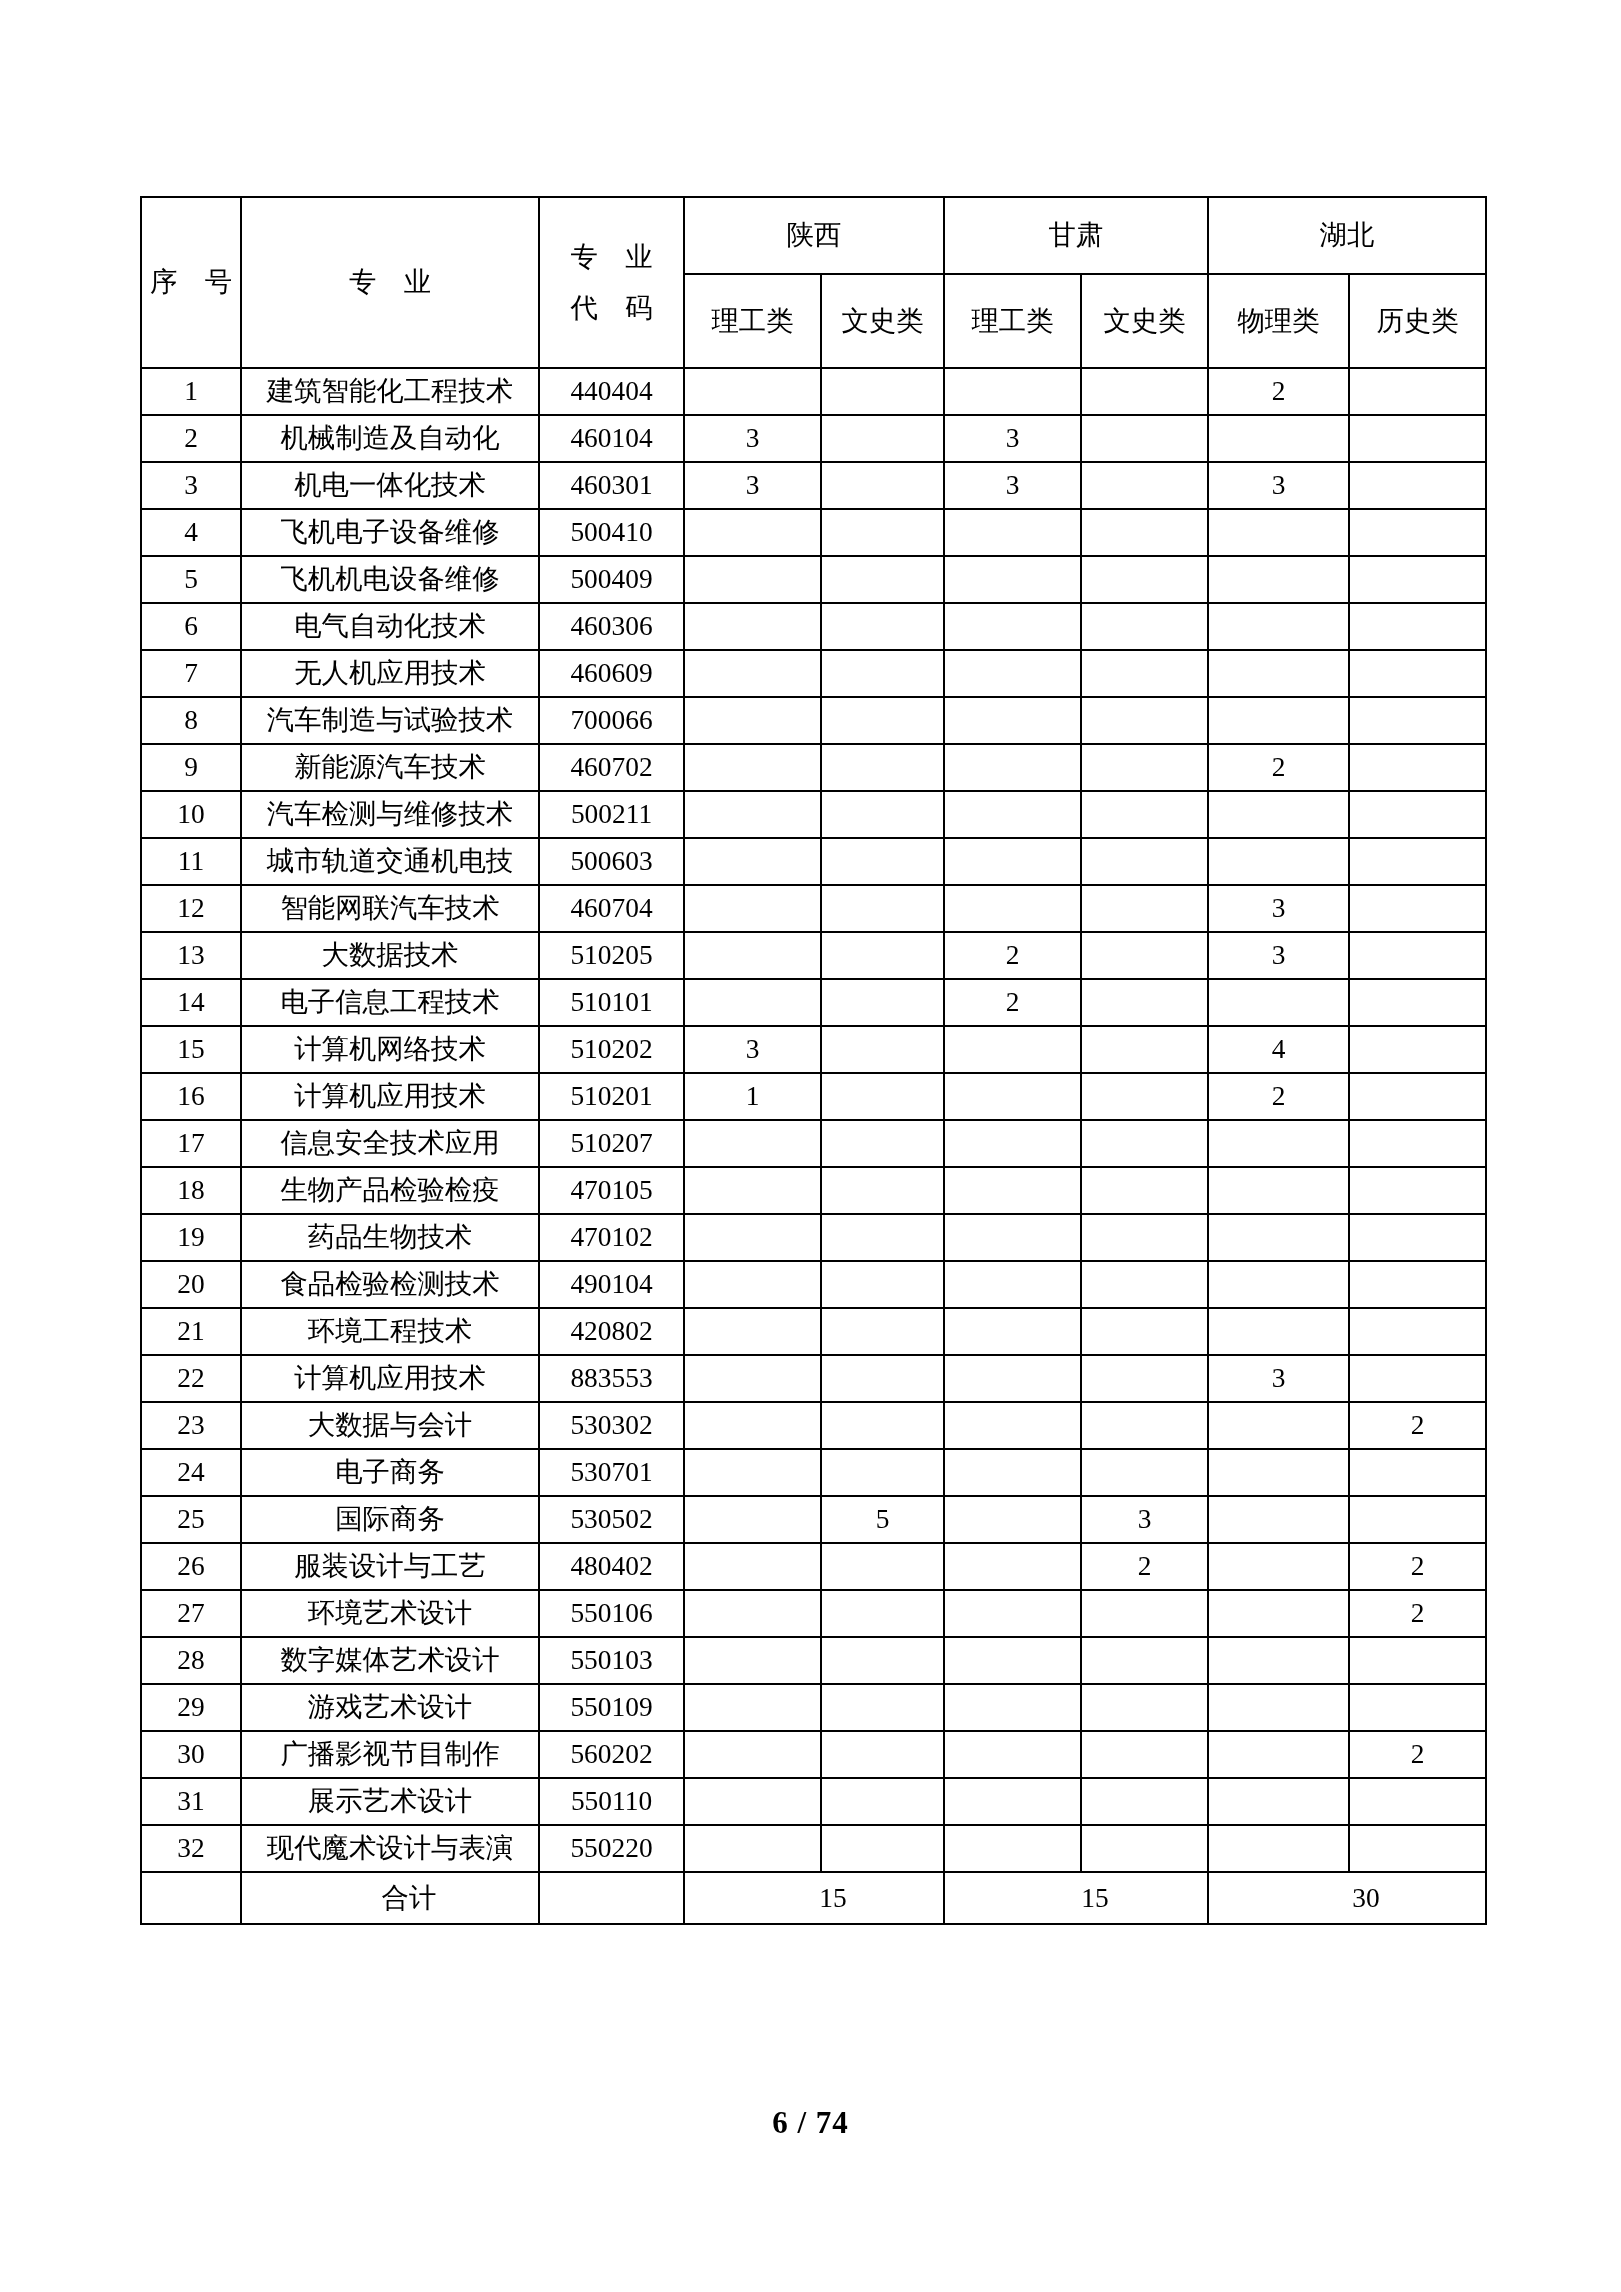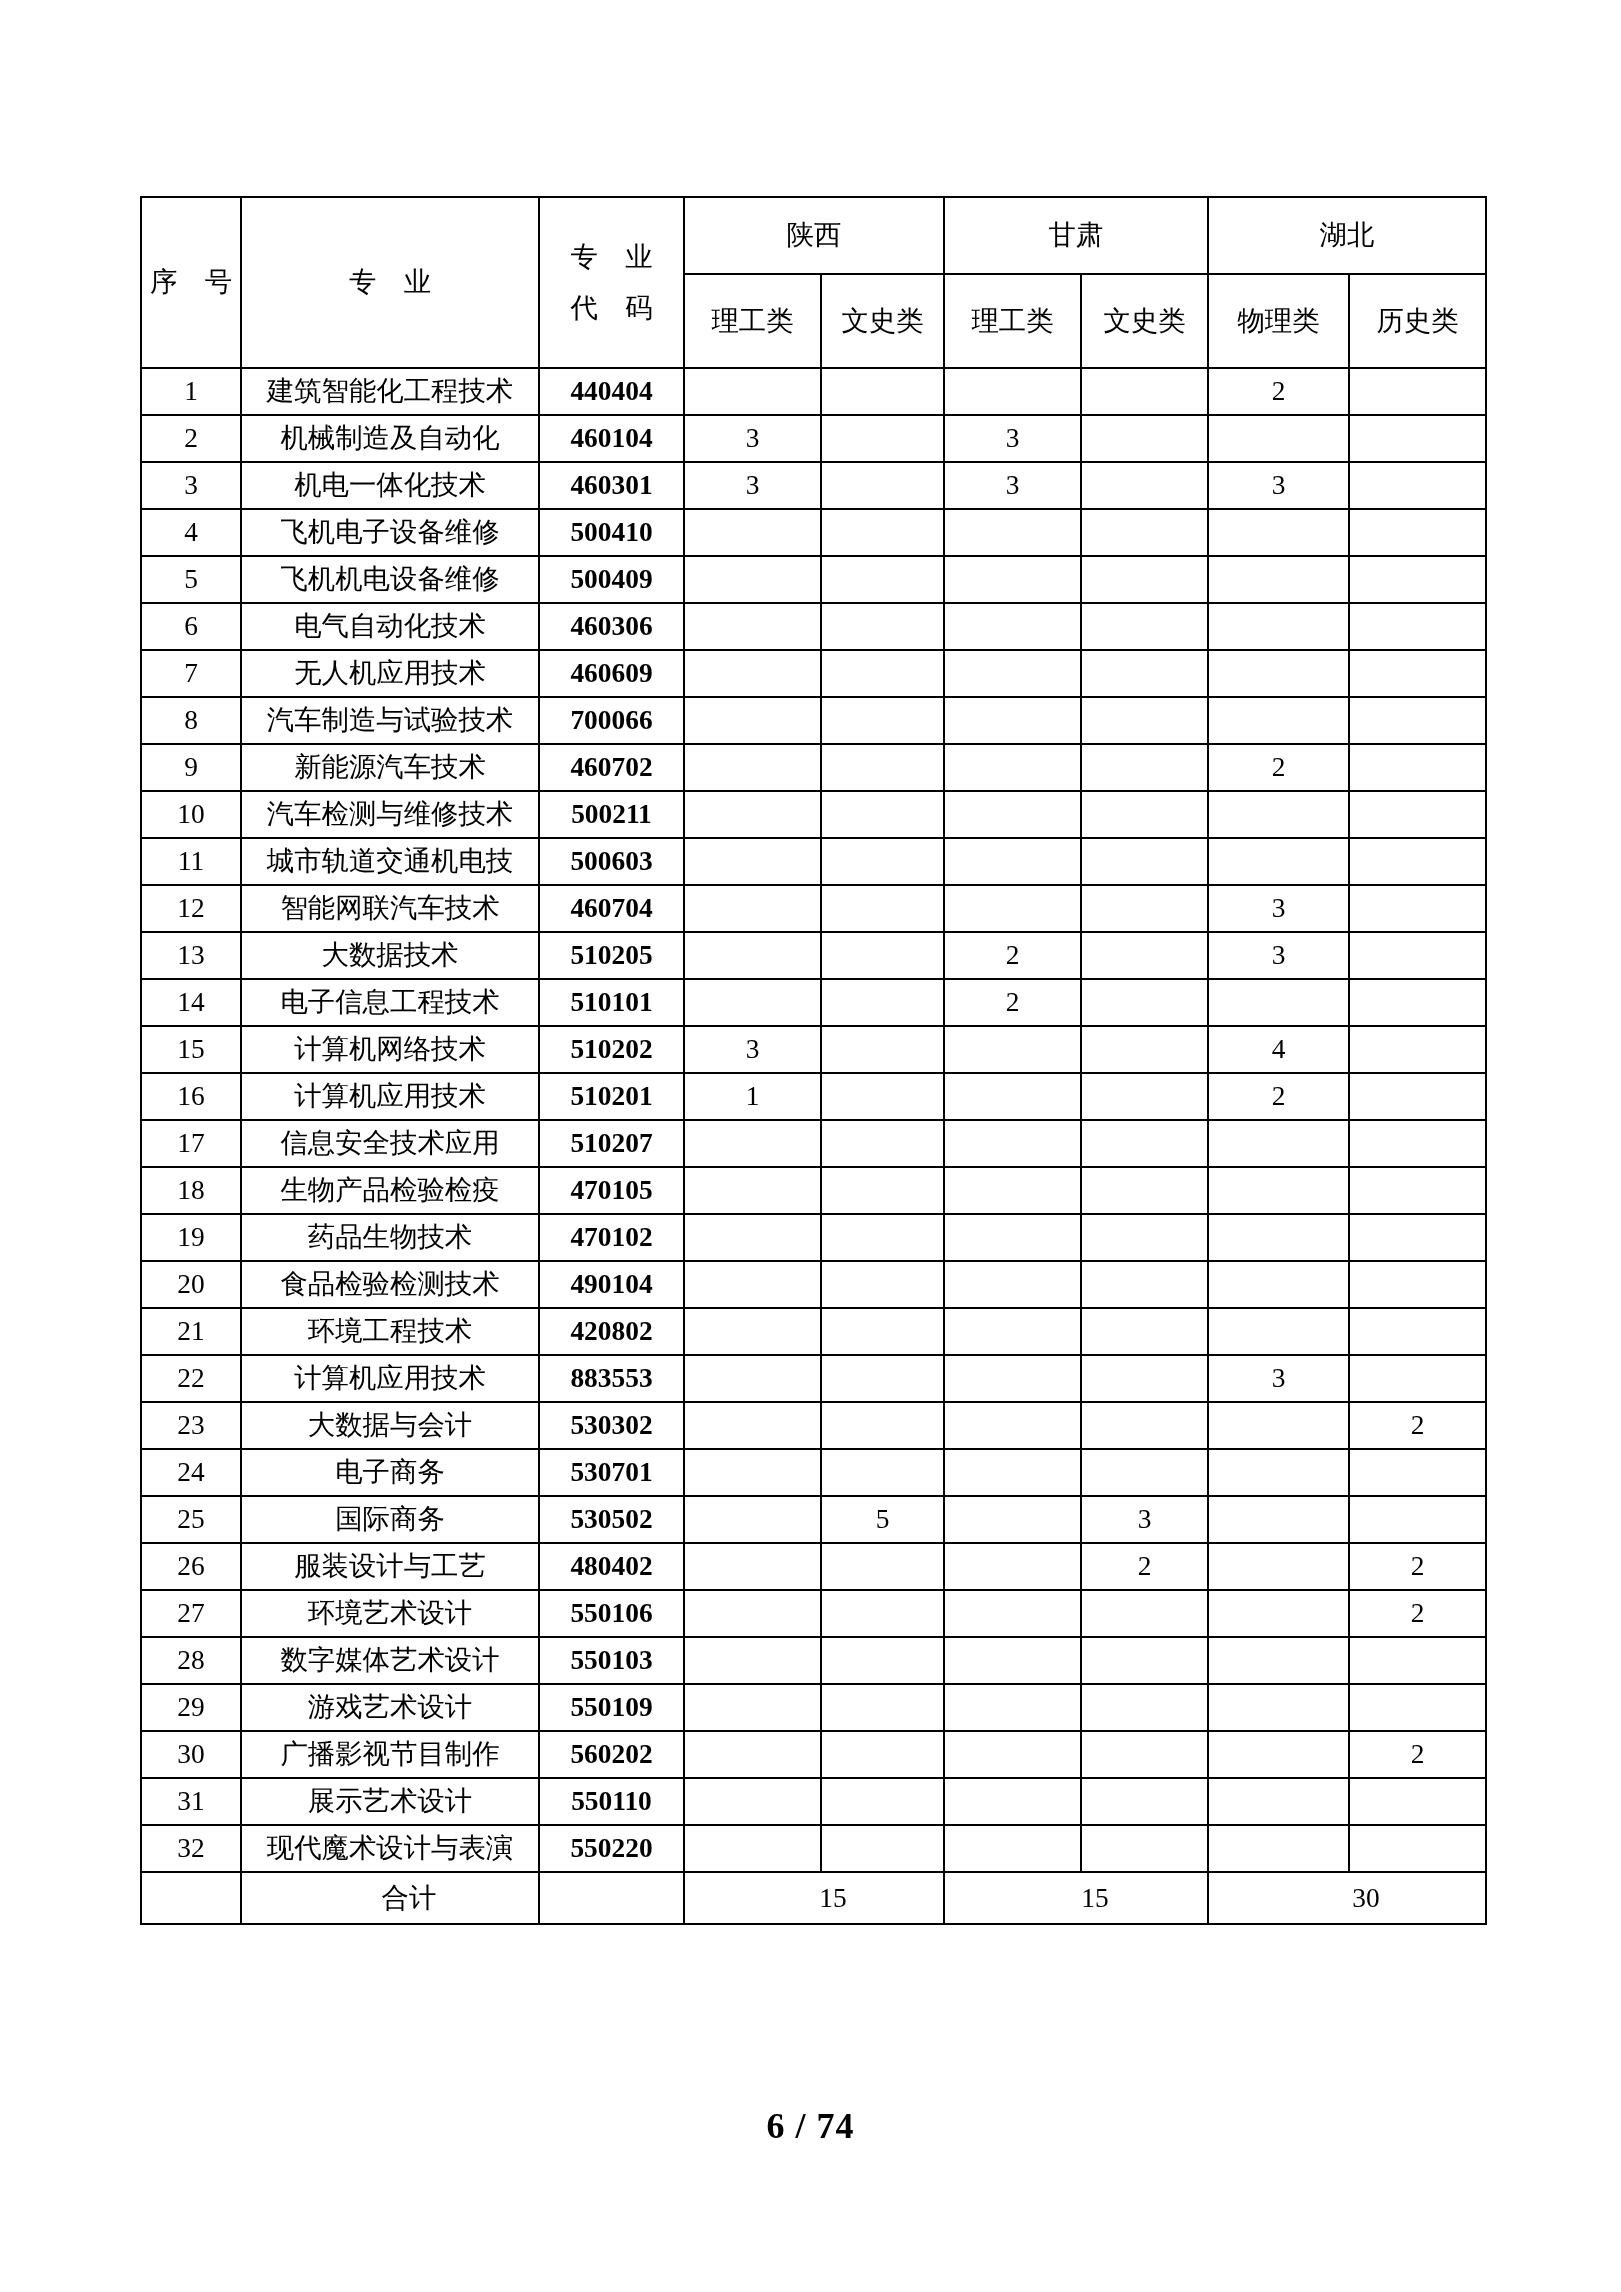--- a/index.html
+++ b/index.html
@@ -38,29 +38,29 @@
     line-height: 1.25;
     overflow: hidden;
   }
   .plan-table thead tr.province-row th { height: 75px; }
   .plan-table thead tr.class-row th { height: 92px; text-align: center; }
   .plan-table thead th.code-head {
     white-space: pre-line;
     line-height: 1.85;
   }
   .plan-table tbody td { height: 45px; }
-  .plan-table tbody td.code-cell { font-weight: bold; }
+  .plan-table tbody td.code-cell { font-weight: normal; }
   .plan-table tfoot td { height: 50px; padding-left: 38px; }
   .page-footer {
     position: absolute;
     left: 0;
     top: 2105px;
     width: 100%;
     text-align: center;
-    font-size: 36px;
+    font-size: 31px;
     font-weight: bold;
     letter-spacing: 1px;
   }
 </style>
 </head>
 <body>
 
 <div class="page">
 
   <table class="plan-table">

